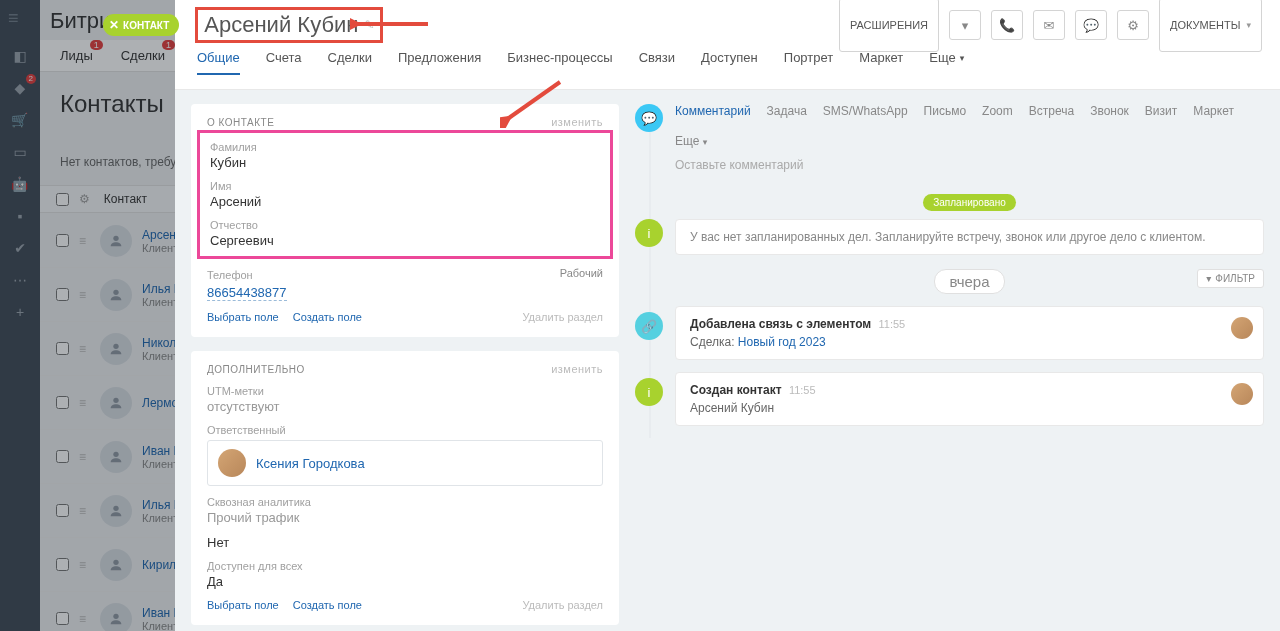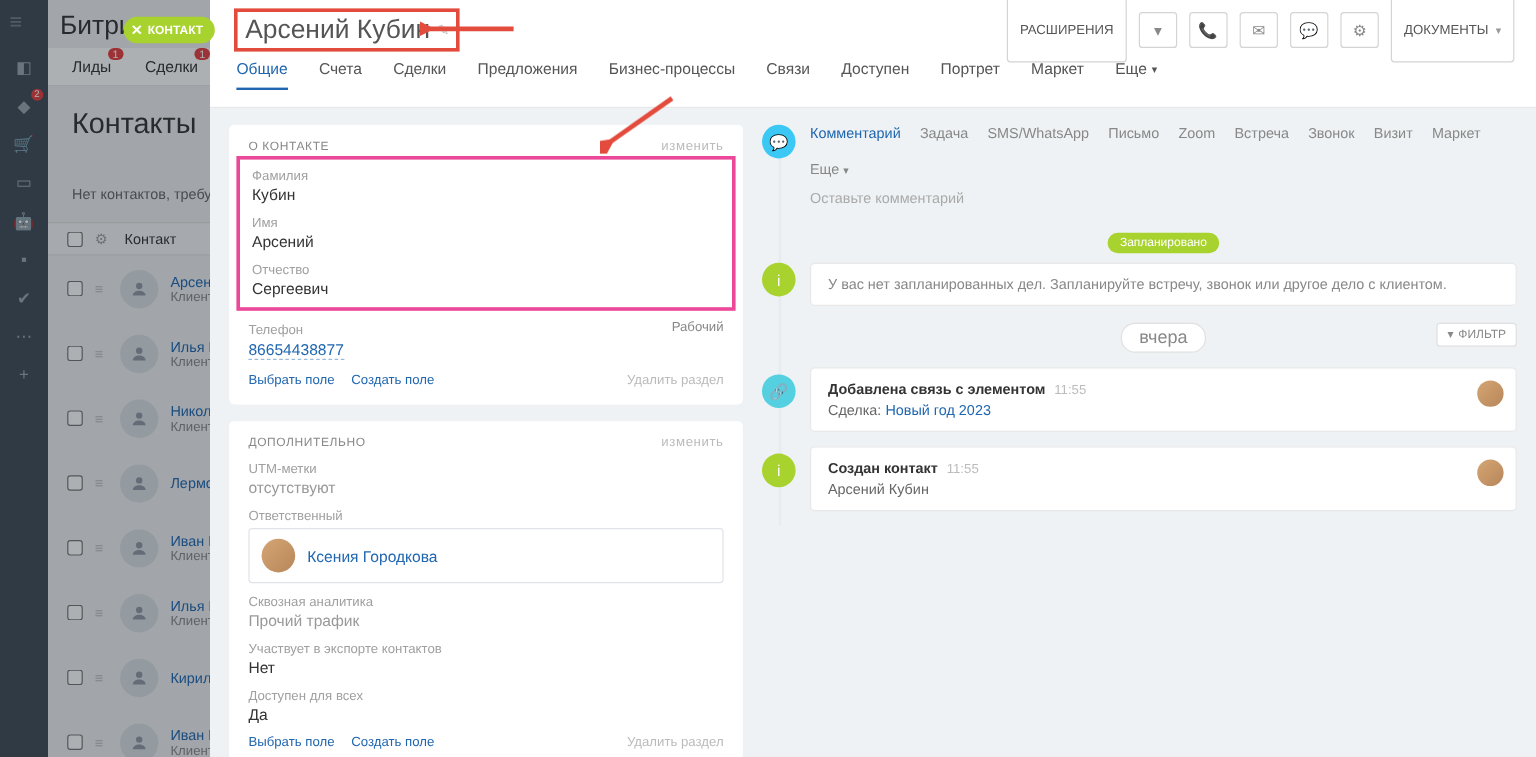--- a/index.html
+++ b/index.html
@@ -311,21 +311,20 @@
           <div class="resp">
               <div class="av"></div>
               <div class="nm">Ксения Городкова</div>
             </div>
         </div>
         <div class="fld">
             <div class="fl">Сквозная аналитика</div>
             <div class="fv" style="color:#999">Прочий трафик</div>
           </div>
         <div class="fld">
-            <div class="fl">Участвует в экспорте контактов</div>
             <div class="fv">Нет</div>
           </div>
         <div class="fld">
             <div class="fl">Доступен для всех</div>
             <div class="fv">Да</div>
           </div>
         <div class="card-f">
           <span>Выбрать поле</span>
           <span>Создать поле</span>
           <span class="del">Удалить раздел</span>

